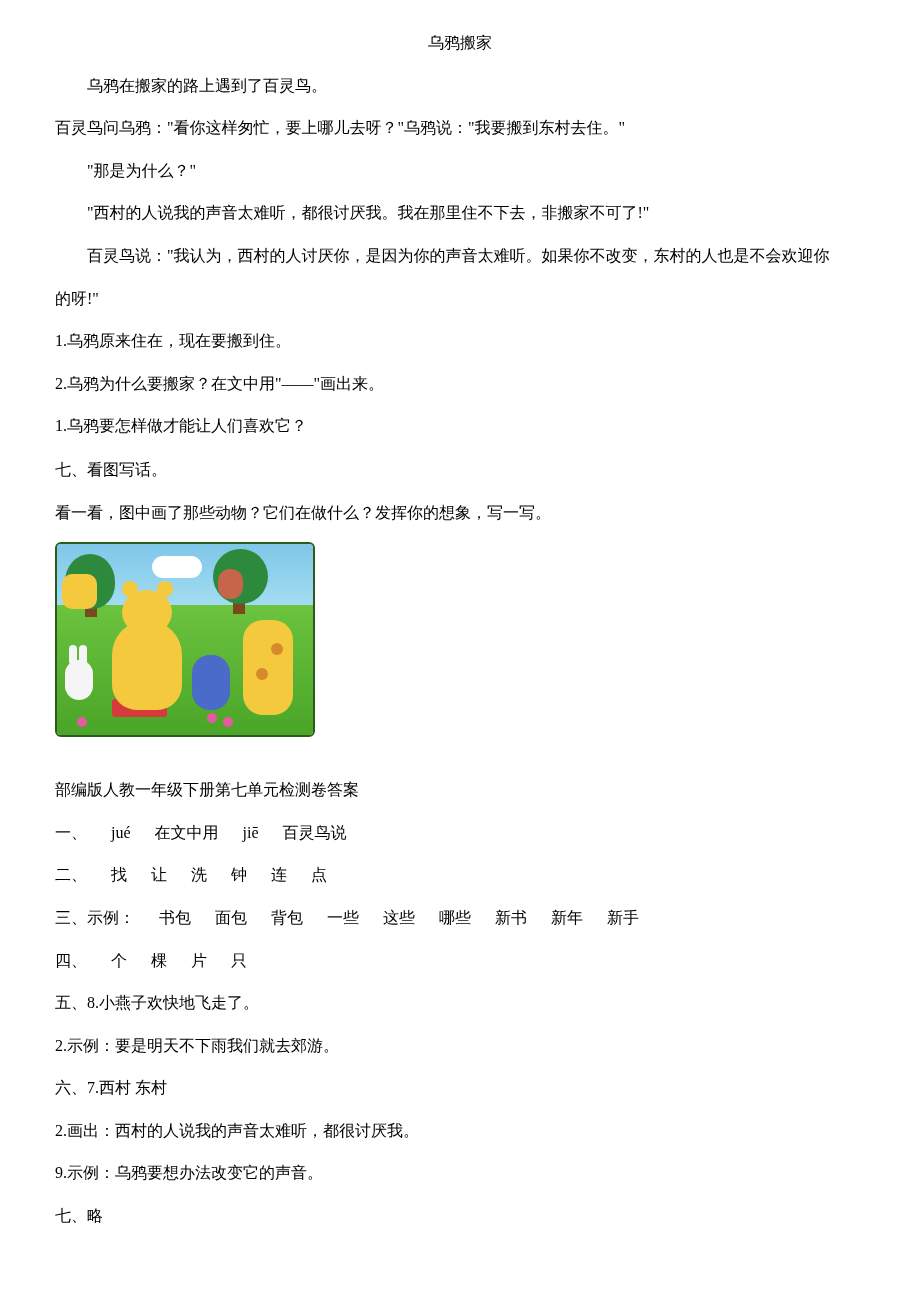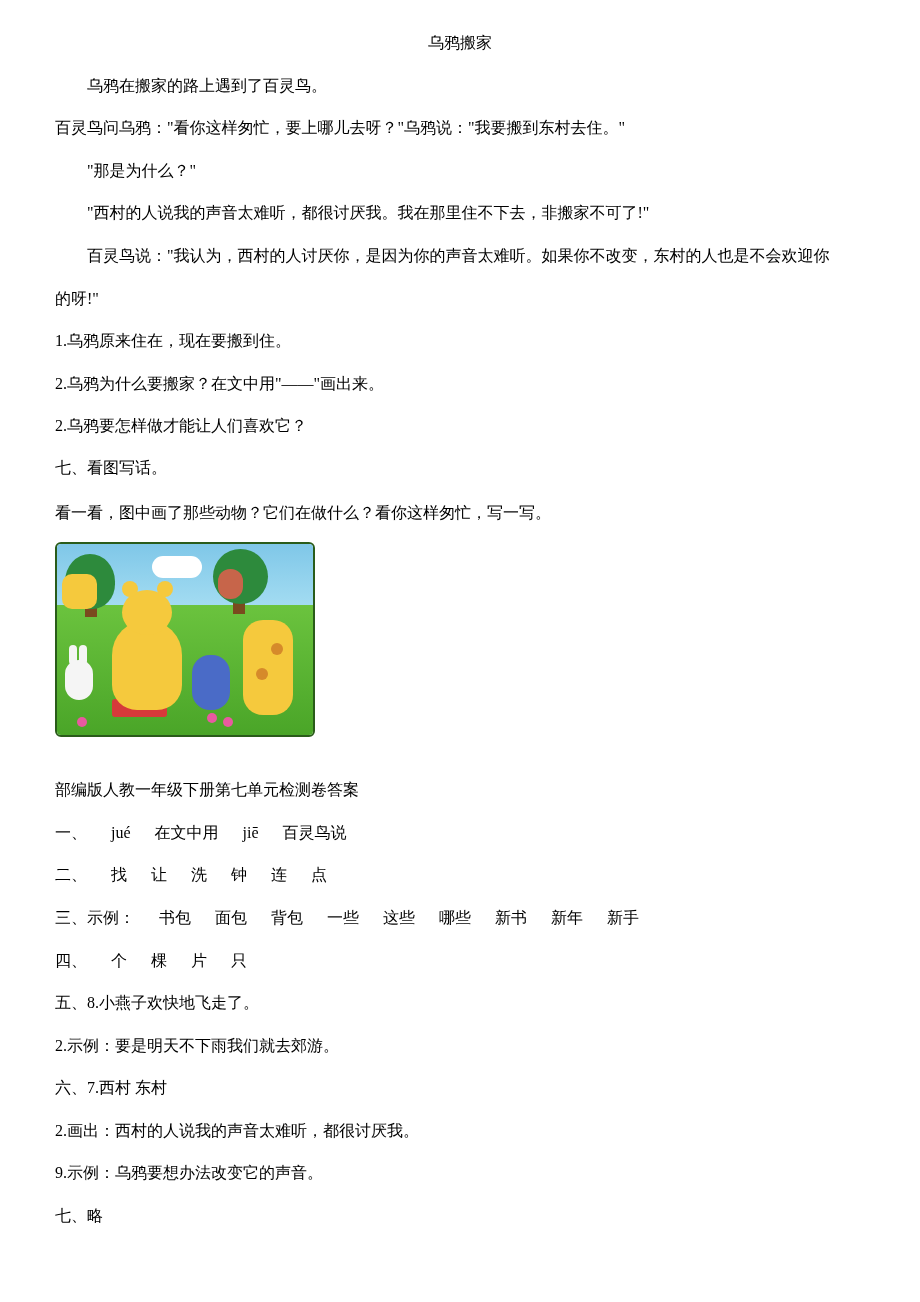--- a/index.html
+++ b/index.html
@@ -13,21 +13,21 @@
       color: #000;
       padding: 30px 55px;
     }
     .title-center {
       text-align: center;
       margin-bottom: 2px;
       font-family: Liberation Serif, serif;
     }
     .indent { text-indent: 2em; }
     .p-line { margin: 17px 0; }
-    .section-gap { margin-top: 18px; font-family: Liberation Mono, monospace; }
+    .section-gap { margin-top: 18px; }
     .image-placeholder {
       width: 260px;
       height: 195px;
       margin: 4px 0 10px 0;
       position: relative;
       border: 2px solid #2a5c1a;
       border-radius: 6px;
       overflow: hidden;
     }
     .sky { position: absolute; top: 0; left: 0; right: 0; height: 70px; background: linear-gradient(#7fc7e8, #a8dff3); }
@@ -64,24 +64,24 @@
 
 <div class="p-line indent">乌鸦在搬家的路上遇到了百灵鸟。</div>
 <div class="p-line">百灵鸟问乌鸦："看你这样匆忙，要上哪儿去呀？"乌鸦说："我要搬到东村去住。"</div>
 <div class="p-line indent">"那是为什么？"</div>
 <div class="p-line indent">"西村的人说我的声音太难听，都很讨厌我。我在那里住不下去，非搬家不可了!"</div>
 <div class="p-line indent">百灵鸟说："我认为，西村的人讨厌你，是因为你的声音太难听。如果你不改变，东村的人也是不会欢迎你</div>
 <div class="p-line">的呀!"</div>
 
 <div class="p-line">1.乌鸦原来住在，现在要搬到住。</div>
 <div class="p-line">2.乌鸦为什么要搬家？在文中用"——"画出来。</div>
-<div class="p-line">2.乌鸦要怎样做才能让人们喜欢它？</div>
+<div class="p-line">1.乌鸦要怎样做才能让人们喜欢它？</div>
 
 <div class="p-line section-gap">七、看图写话。</div>
-<div class="p-line">看一看，图中画了那些动物？它们在做什么？看你这样匆忙，写一写。</div>
+<div class="p-line">看一看，图中画了那些动物？它们在做什么？发挥你的想象，写一写。</div>
 
 <div class="image-placeholder">
   <div class="sky"></div>
   <div class="grass"></div>
   <div class="trunk1"></div>
   <div class="tree1"></div>
   <div class="trunk2"></div>
   <div class="tree2"></div>
   <div class="cloud"></div>
   <div class="cat"></div>

